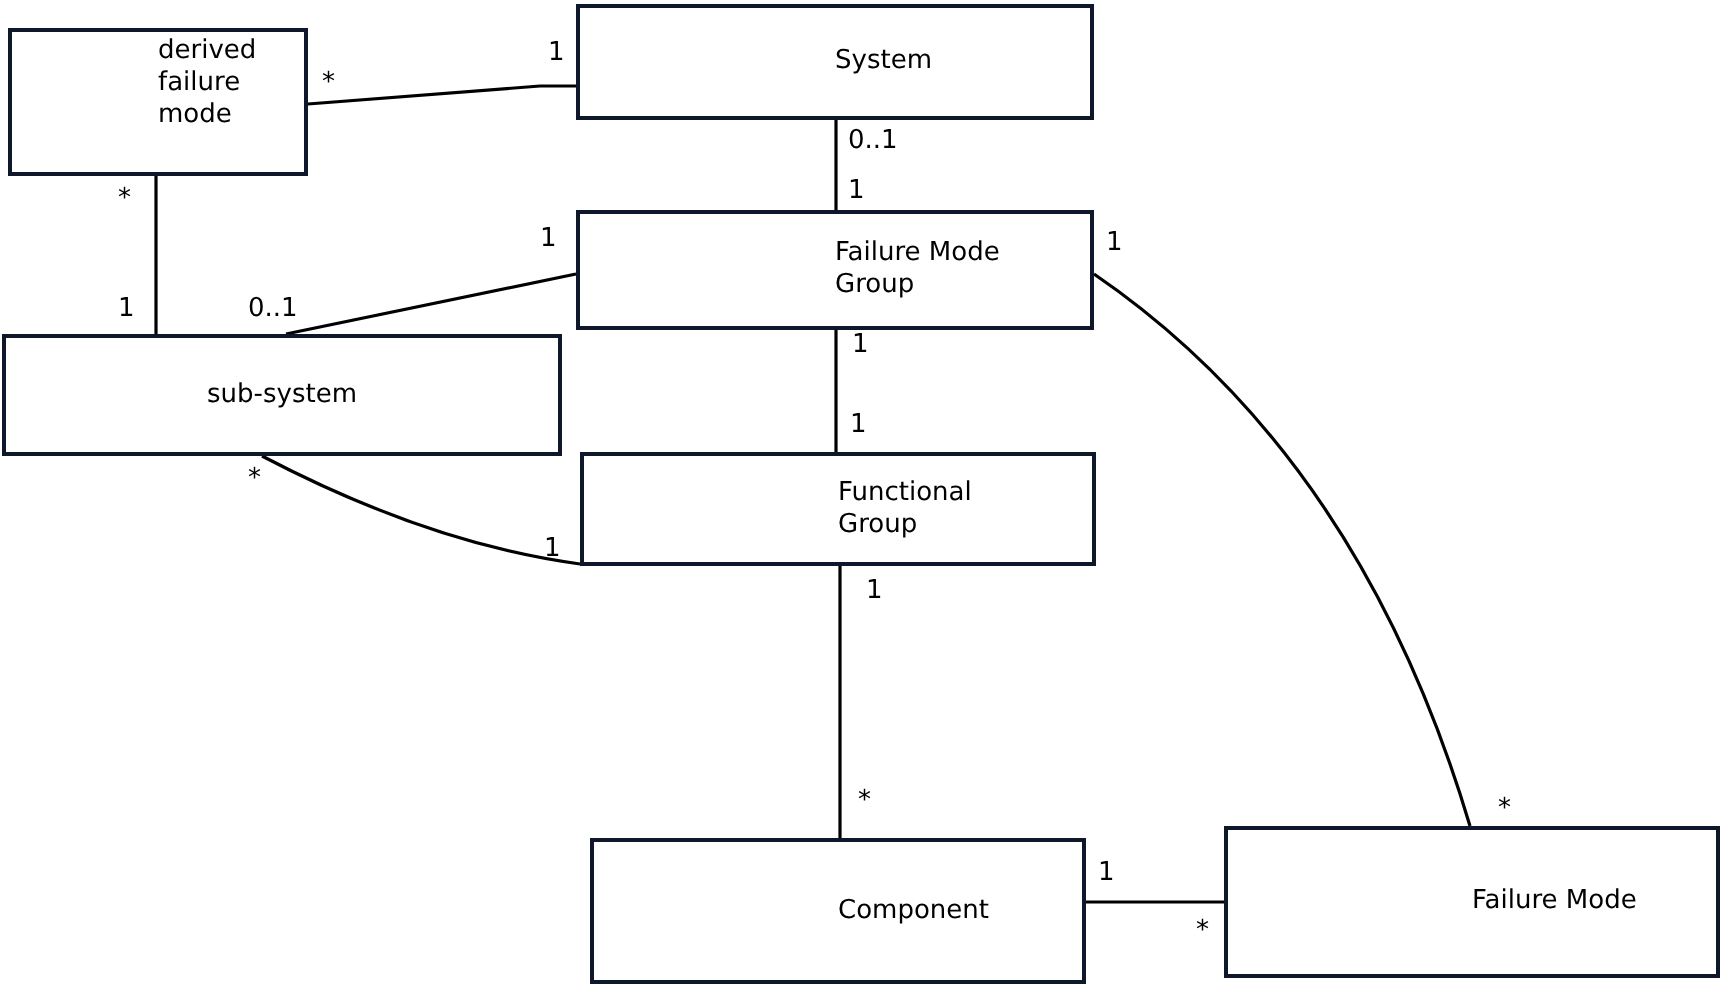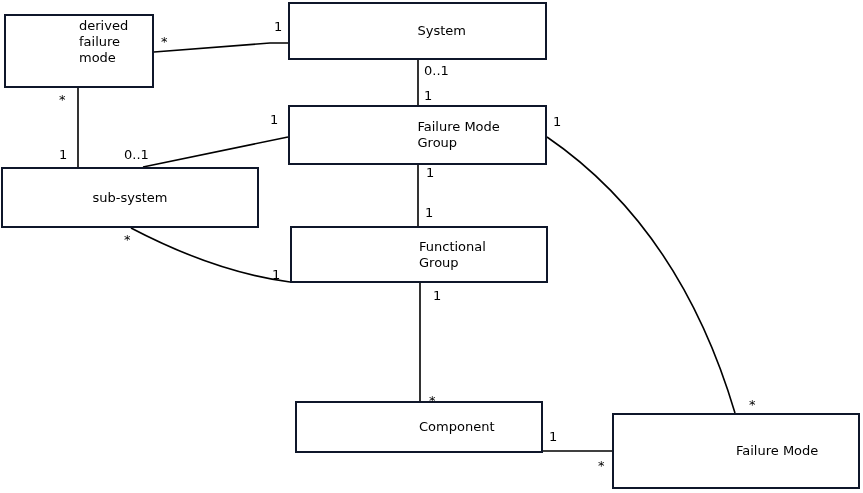--- a/index.html
+++ b/index.html
@@ -37,23 +37,23 @@
     text-align: left;
   }
   
   .anchor-centerleft { left: 50%; top: 50%; transform: translateY(-50%); }
   .anchor-center     { left: 50%; top: 50%; transform: translate(-50%, -50%); }
   .anchor-bottomleft { left: 50%; bottom: 20px; }
 
   #n-dfm       { left: 4px;   top: 14px;  width: 150px; height: 74px; }
   #n-system    { left: 288px; top: 2px;   width: 259px; height: 58px; }
   #n-fmg       { left: 288px; top: 105px; width: 259px; height: 60px; }
-  #n-subsystem { left: 1px;   top: 167px; width: 258px; height: 61px; }
+  #n-subsystem { left: 1px;   top: 167px; width: 280px; height: 61px; }
   #n-fg        { left: 290px; top: 226px; width: 258px; height: 57px; padding-left: 32px; }
-  #n-component { left: 295px; top: 401px; width: 248px; height: 52px; text-decoration: underline; }
+  #n-component { left: 295px; top: 419px; width: 248px; height: 73px; text-decoration: underline; }
   #n-fm        { left: 612px; top: 413px; width: 248px; height: 76px; }
 
   .mult {
     position: absolute;
     font-size: 13px;
     line-height: 16px;
     white-space: nowrap;
   }
   
   #m0a { left: 161px; top: 34px; }

